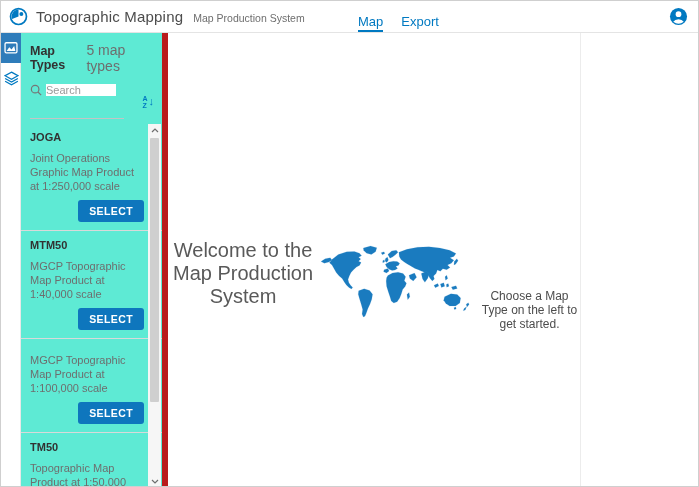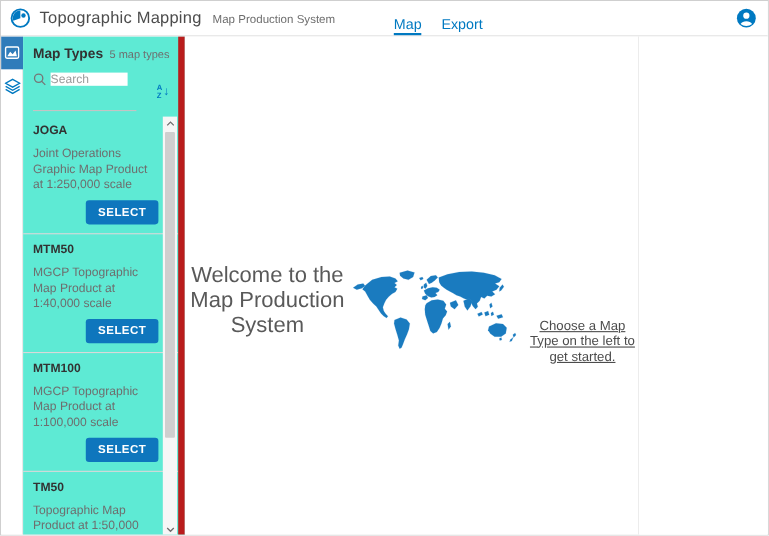--- a/index.html
+++ b/index.html
@@ -22,21 +22,21 @@
 
   
   .strip { width:20px; flex:none; border-right:1px solid #e8e8e8; background:#fff; }
   .strip-btn { width:20px; height:30px; display:flex; align-items:center; justify-content:center; cursor:pointer; }
   .strip-btn.active { background:#2f7cba; }
 
   
   .panel { width:147px; flex:none; border-right:6px solid #b91c1c; display:flex; flex-direction:column; background:#5eead4; }
   .panel-head { display:flex; align-items:baseline; padding:9px 8px 2px 9px; }
   .panel-title { font-size:12.5px; font-weight:bold; color:#323232; }
-  .panel-count { margin-left:auto; font-size:10px; color:#6e6e6e;text-align:right; }
+  .panel-count { margin-left:auto; font-size:14px; color:#6e6e6e; }
   .search-row { display:flex; align-items:center; padding:8px 8px 0 9px; }
   .search-box { display:flex; align-items:center; gap:4px; border-bottom:1px solid #c4c4c4; padding-bottom:22px; width:94px; }
   .search-box input { border:none; outline:none; width:70px; font-size:11px; color:#323232; font-family:"Liberation Sans", sans-serif; }
   .search-box input::placeholder { color:#9b9b9b; }
   .sort-icon { margin-left:auto; display:flex; align-items:center; color:#0079c1; cursor:pointer; }
   .sort-az { display:flex; flex-direction:column; font-size:7px; font-weight:bold; line-height:7px; }
   .sort-arrow { font-size:11px; line-height:11px; margin-left:1px; }
 
   .list-wrap { position:relative; flex:1; overflow:hidden; margin-top:4px; }
   .list { height:100%; overflow:hidden; }
@@ -51,21 +51,21 @@
   .sbar { position:absolute; top:1px; bottom:1px; right:1px; width:13px; background:#f6f6f6; display:flex; flex-direction:column; align-items:center; }
   .sbar-btn { height:12px; display:flex; align-items:center; justify-content:center; width:100%; cursor:pointer; }
   .sbar-track { flex:1; width:100%; position:relative; }
   .sbar-thumb { position:absolute; left:2px; right:2px; top:2px; height:78%; background:#cfcfcf; border-radius:1px; cursor:pointer; }
 
   
   .main { flex:1; display:flex; background:#fff; }
   .content { width:413px; flex:none; border-right:1px solid #ececec; display:flex; flex-direction:row; align-items:center; }
   .welcome { margin-top:26px; font-size:20px; font-weight:400; color:#595959; text-align:center; }
   .worldmap { margin-top:42px; }
-  .instruction { margin-top:98px; font-size:12px; color:#4c4c4c; text-align:center;text-decoration:underline; }
+  .instruction { margin-top:98px; font-size:12px; color:#4c4c4c; text-align:center; }
   .gutter { flex:1; background:#fff; }
 </style>
 </head>
 <body>
 
 <div class="app">
 
   <div class="header">
     <svg class="logo" viewBox="0 0 20 20">
       <circle cx="10" cy="10" r="8.4" fill="none" stroke="#0079c1" stroke-width="1.8"></circle>
@@ -134,21 +134,20 @@
             <div class="mt-btn-row"><button class="select-btn">SELECT</button></div>
           </div>
 
           <div class="mt-item">
             <div class="mt-name">MTM50</div>
             <div class="mt-desc">MGCP Topographic Map Product at 1:40,000 scale</div>
             <div class="mt-btn-row"><button class="select-btn">SELECT</button></div>
           </div>
 
           <div class="mt-item">
-            <div class="mt-name">MTM100</div>
             <div class="mt-desc">MGCP Topographic Map Product at 1:100,000 scale</div>
             <div class="mt-btn-row"><button class="select-btn">SELECT</button></div>
           </div>
 
           <div class="mt-item">
             <div class="mt-name">TM50</div>
             <div class="mt-desc">Topographic Map Product at 1:50,000 scale</div>
 
           </div>
 

